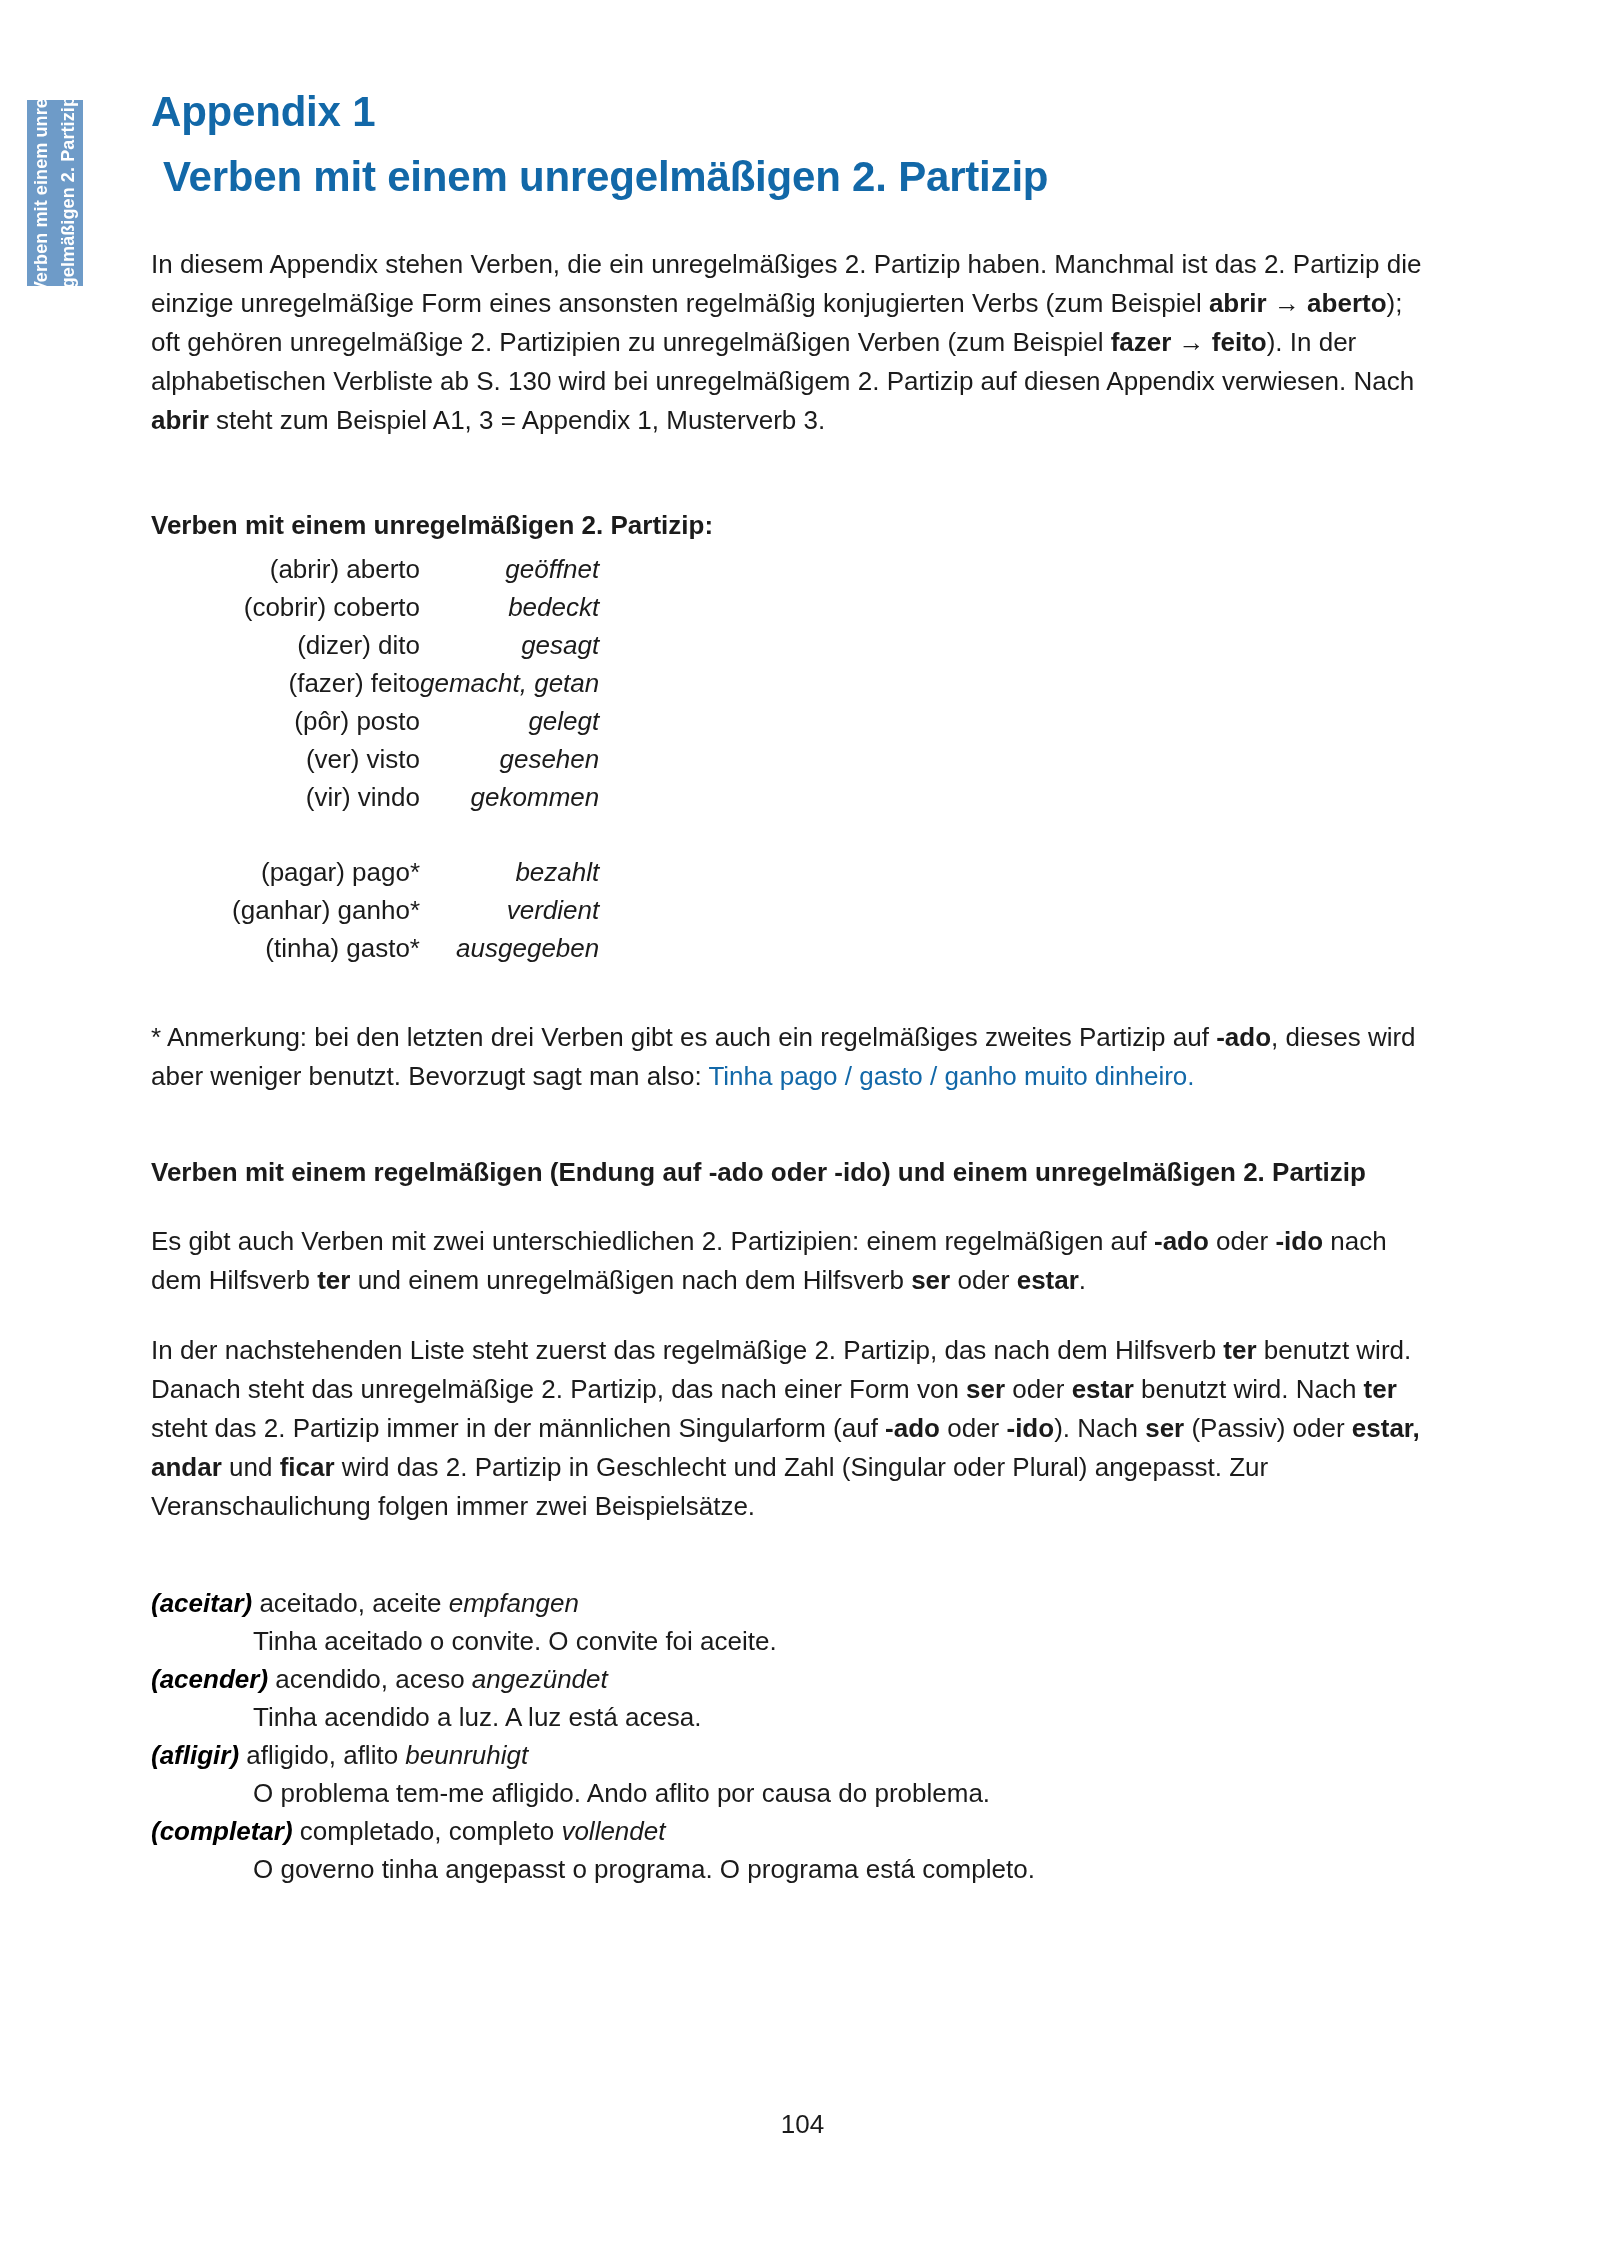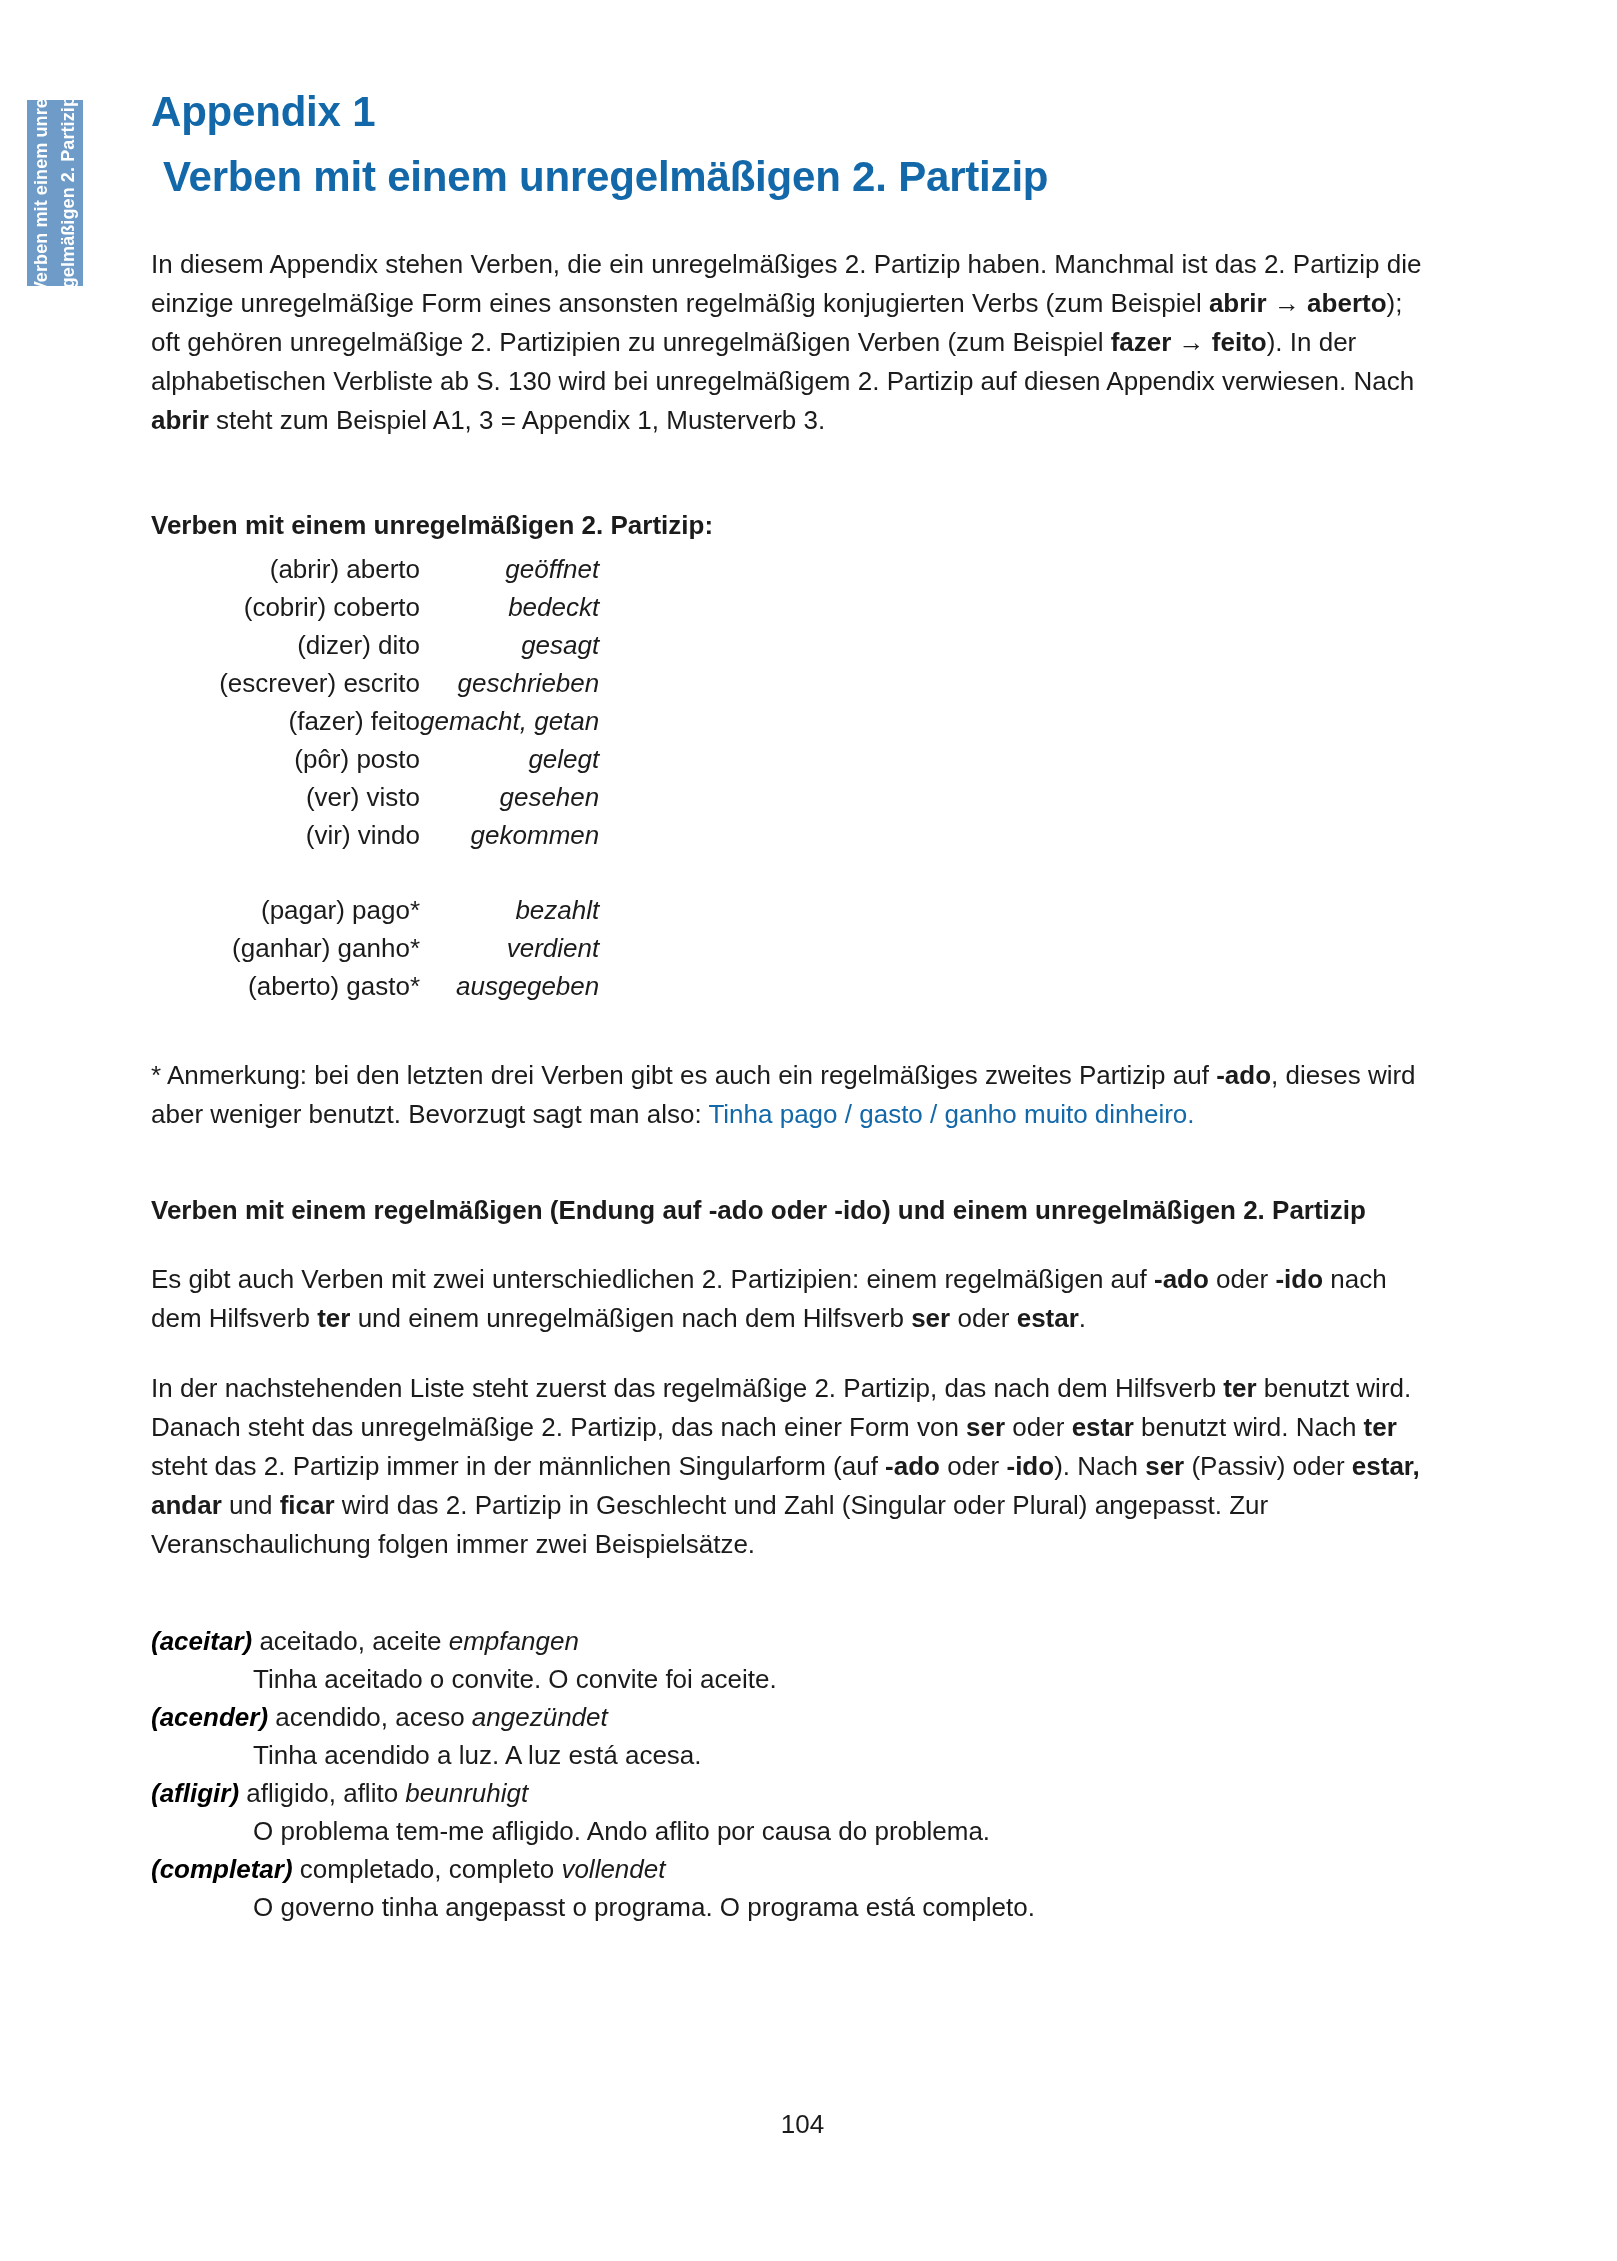--- a/index.html
+++ b/index.html
@@ -172,24 +172,20 @@
           </tr>
         <tr>
             <td class="pt">(cobrir) coberto</td>
             <td class="de">bedeckt</td>
           </tr>
         <tr>
             <td class="pt">(dizer) dito</td>
             <td class="de">gesagt</td>
           </tr>
         <tr>
-            <td class="pt">(escrever) escrito</td>
-            <td class="de">geschrieben</td>
-          </tr>
-        <tr>
             <td class="pt">(fazer) feito</td>
             <td class="de">gemacht, getan</td>
           </tr>
         <tr>
             <td class="pt">(pôr) posto</td>
             <td class="de">gelegt</td>
           </tr>
         <tr>
             <td class="pt">(ver) visto</td>
             <td class="de">gesehen</td>
@@ -204,21 +200,21 @@
           </tr>
         <tr>
             <td class="pt">(pagar) pago*</td>
             <td class="de">bezahlt</td>
           </tr>
         <tr>
             <td class="pt">(ganhar) ganho*</td>
             <td class="de">verdient</td>
           </tr>
         <tr>
-            <td class="pt">(aberto) gasto*</td>
+            <td class="pt">(tinha) gasto*</td>
             <td class="de">ausgegeben</td>
           </tr>
       </tbody>
     </table>
 
     <div class="spacer-56"></div>
 
     <p class="para"><span>* Anmerkung: bei den letzten drei Verben gibt es auch ein regelmäßiges zweites Partizip auf </span><span class="b">-ado</span><span>, dieses wird aber weniger benutzt. Bevorzugt sagt man also: </span><span class="blue">Tinha pago / gasto / ganho muito dinheiro.</span></p>
 
     <div class="spacer-30"></div>

